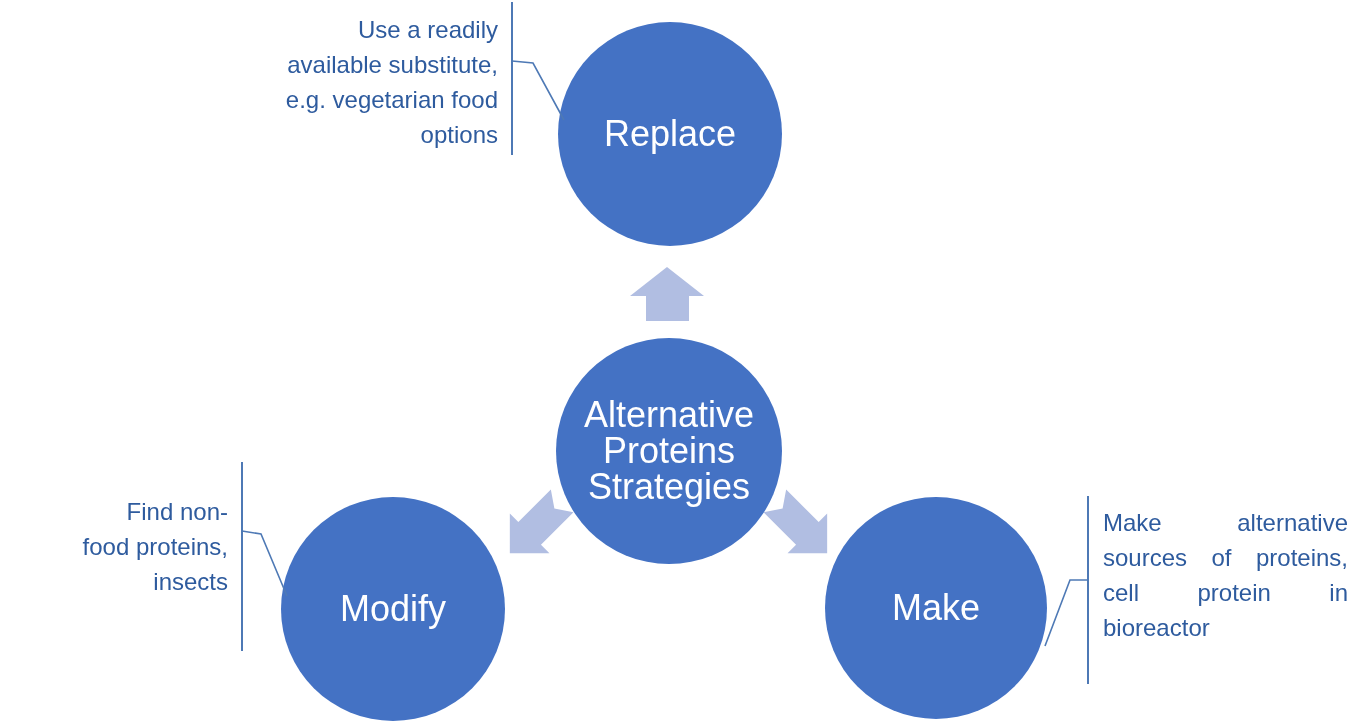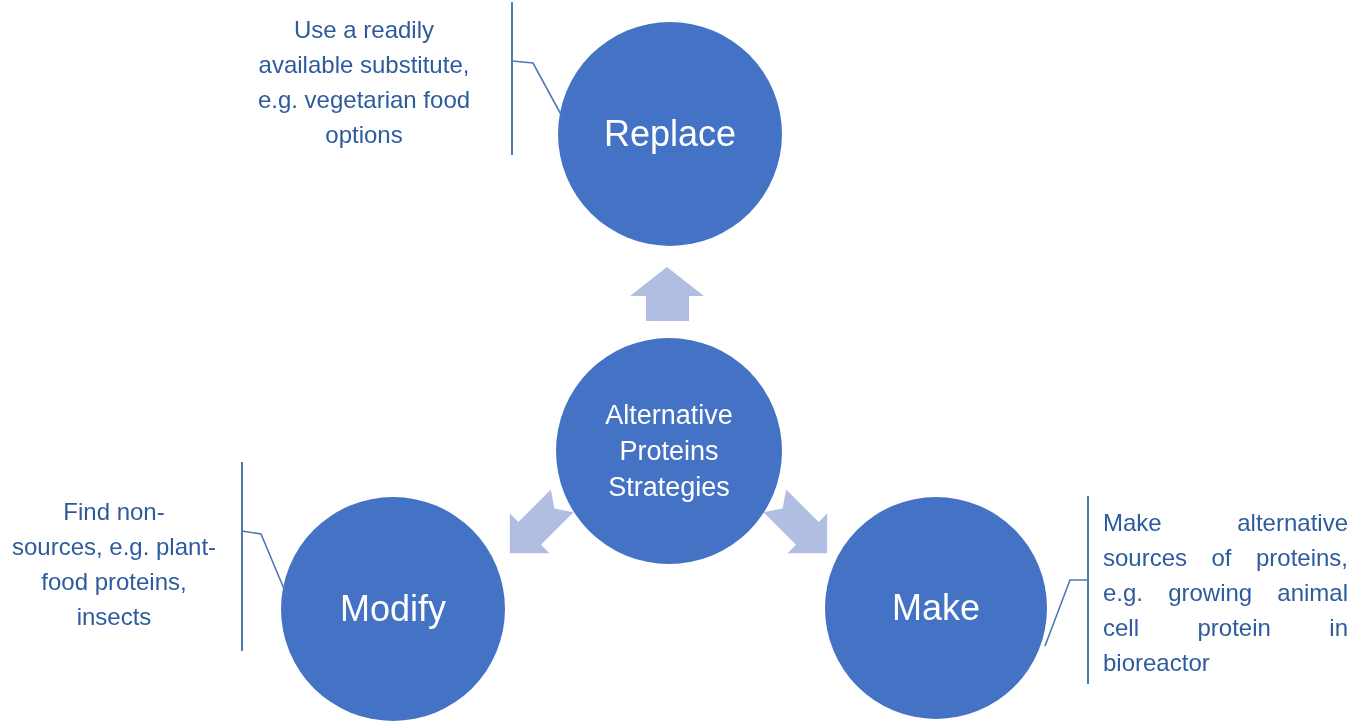--- a/index.html
+++ b/index.html
@@ -27,32 +27,32 @@
     display: flex;
     align-items: center;
     justify-content: center;
     text-align: center;
     color: var(--circle-text);
     font-size: 36px;
     line-height: 1.15;
     pointer-events: none;
   }
   .center-label {
-    font-size: 27px;
+    font-size: 36px;
     line-height: 36px;
     white-space: pre-line;
   }
 
   .annotation {
     position: absolute;
     color: var(--annotation-text);
     font-size: 24px;
     line-height: 35px;
   }
-  .annotation.align-right { text-align: center; }
+  .annotation.align-right { text-align: right; }
   .annotation.align-left  { text-align: left; }
   .annotation .line { white-space: nowrap; }
   .annotation .line.just {
     white-space: normal;
     text-align: justify;
     text-align-last: justify;
   }
 </style>
 </head>
 <body>
@@ -92,26 +92,24 @@
 
   <div class="annotation align-right" style="left:230px; top:12px; width:268px;">
     <div class="line">Use a readily</div>
     <div class="line">available substitute,</div>
     <div class="line">e.g. vegetarian food</div>
     <div class="line">options</div>
   </div>
 
   <div class="annotation align-right" style="left:0px; top:465px; width:228px;margin-top:29px;">
     <div class="line">Find non-</div>
-    <div class="line">sources, e.g. plant-</div>
     <div class="line">food proteins,</div>
     <div class="line">insects</div>
   </div>
 
   <div class="annotation align-left" style="left:1103px; top:505px; width:245px;">
     <div class="line just">Make alternative</div>
     <div class="line just">sources of proteins,</div>
-    <div class="line just">e.g. growing animal</div>
     <div class="line just">cell protein in</div>
     <div class="line">bioreactor</div>
   </div>
 
 </div>
 
 </body></html>

